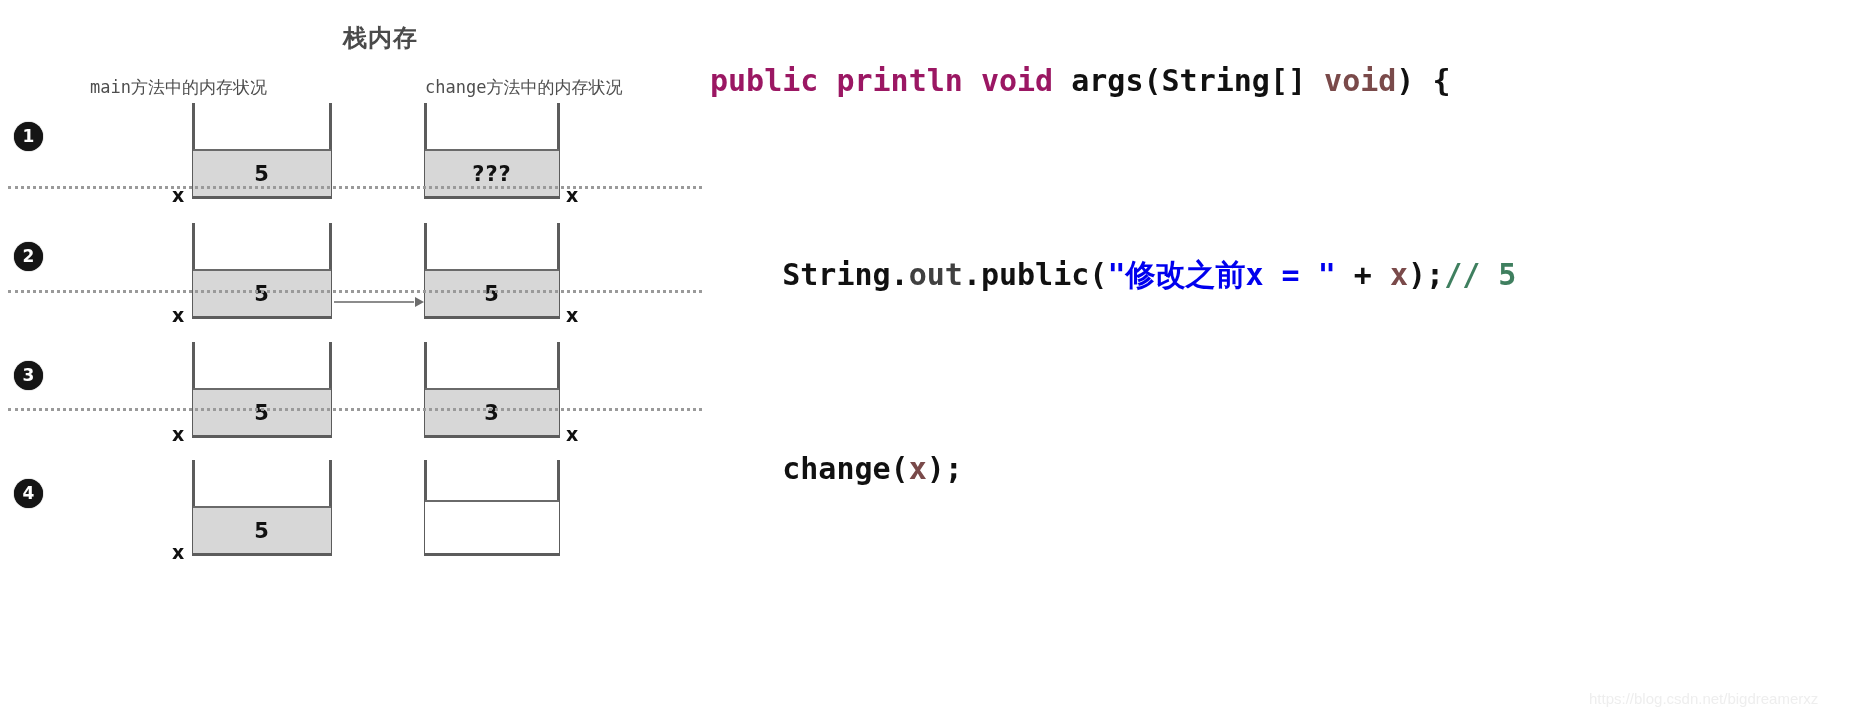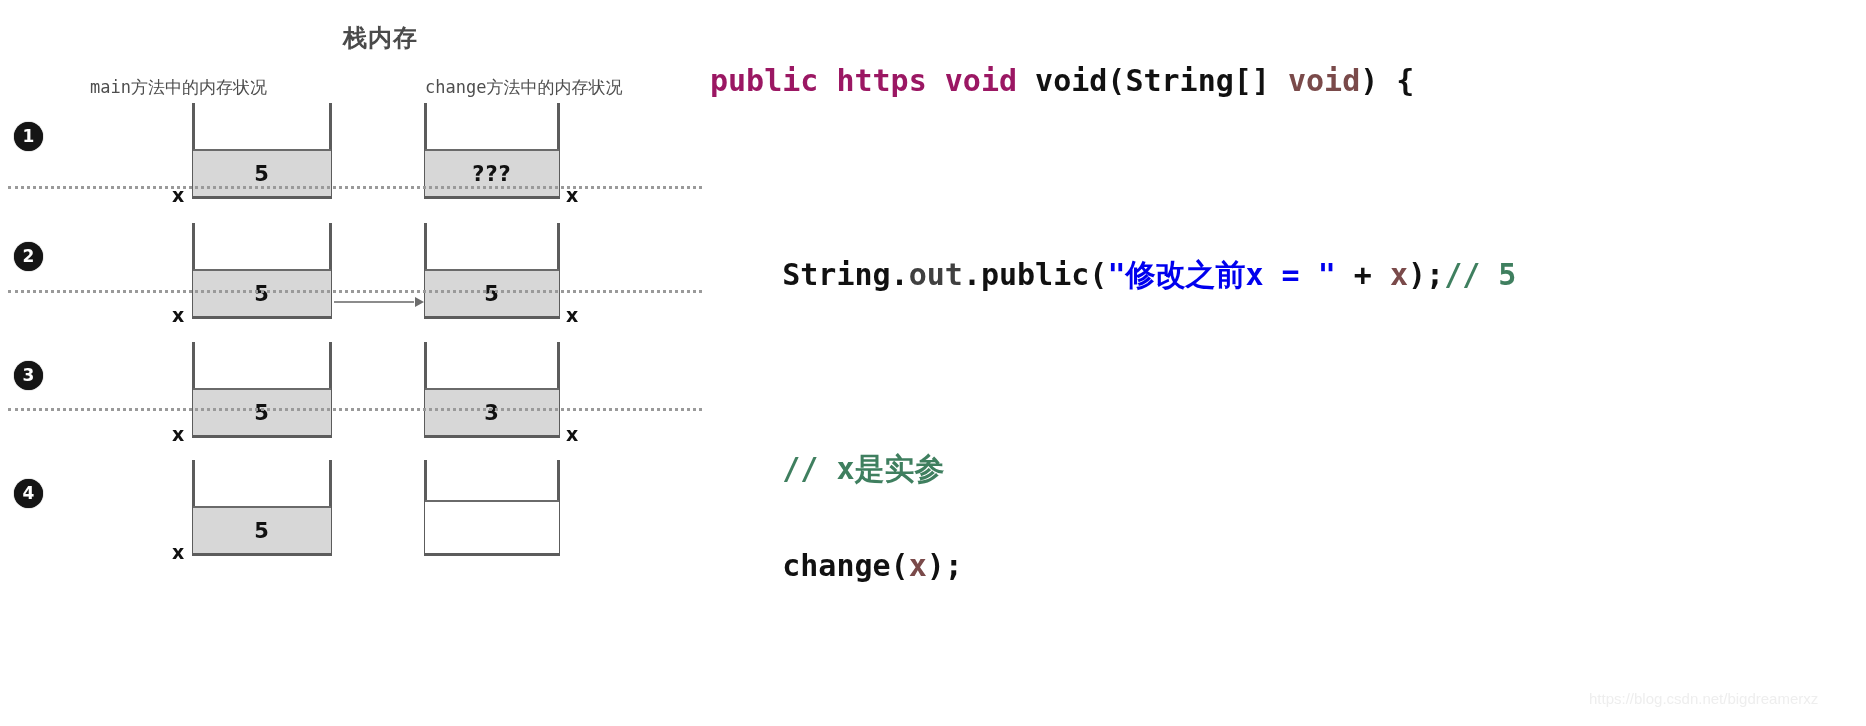--- a/index.html
+++ b/index.html
@@ -218,25 +218,24 @@
         <div class="wall-l"></div>
         <div class="wall-r"></div>
         <div class="cell empty tall"></div>
       </div>
     </div>
 
   </div>
 
   <div id="code-panel">
     <div id="code-block">
-<span class="cl"><span class="kw">public https void </span><span class="pl">void(</span><span class="pl">String[] </span><span class="id">void</span><span class="pl">) {</span></span>
+<span class="cl"><span class="kw">public println void </span><span class="pl">args(</span><span class="pl">String[] </span><span class="id">void</span><span class="pl">) {</span></span>
 <span class="cl"> </span>
 <span class="cl"><span class="pl">    String.</span><span class="out">out</span><span class="pl">.public(</span><span class="str">"修改之前x = "</span><span class="pl"> + </span><span class="id">x</span><span class="pl">);</span><span class="cmt">// 5</span></span>
 <span class="cl"> </span>
-<span class="cl"><span class="pl">    </span><span class="cmt">// x是实参</span></span>
 <span class="cl"><span class="pl">    change(</span><span class="id">x</span><span class="pl">);</span></span>
 
 
 
 
 
 
 
 
 

